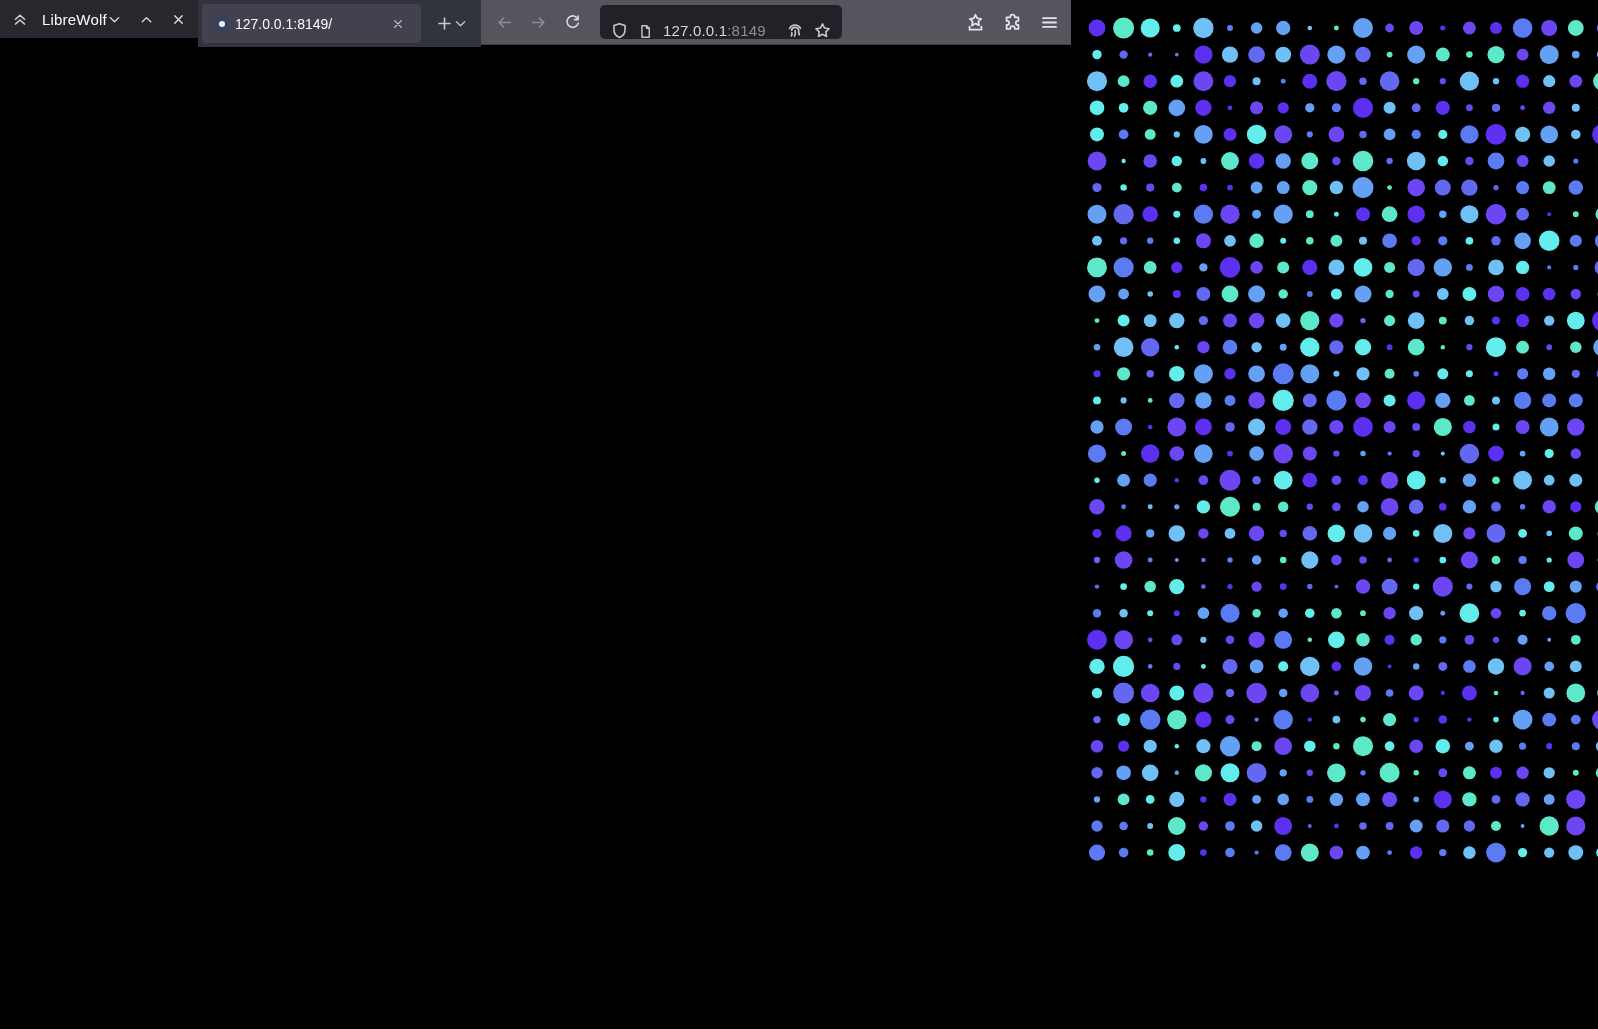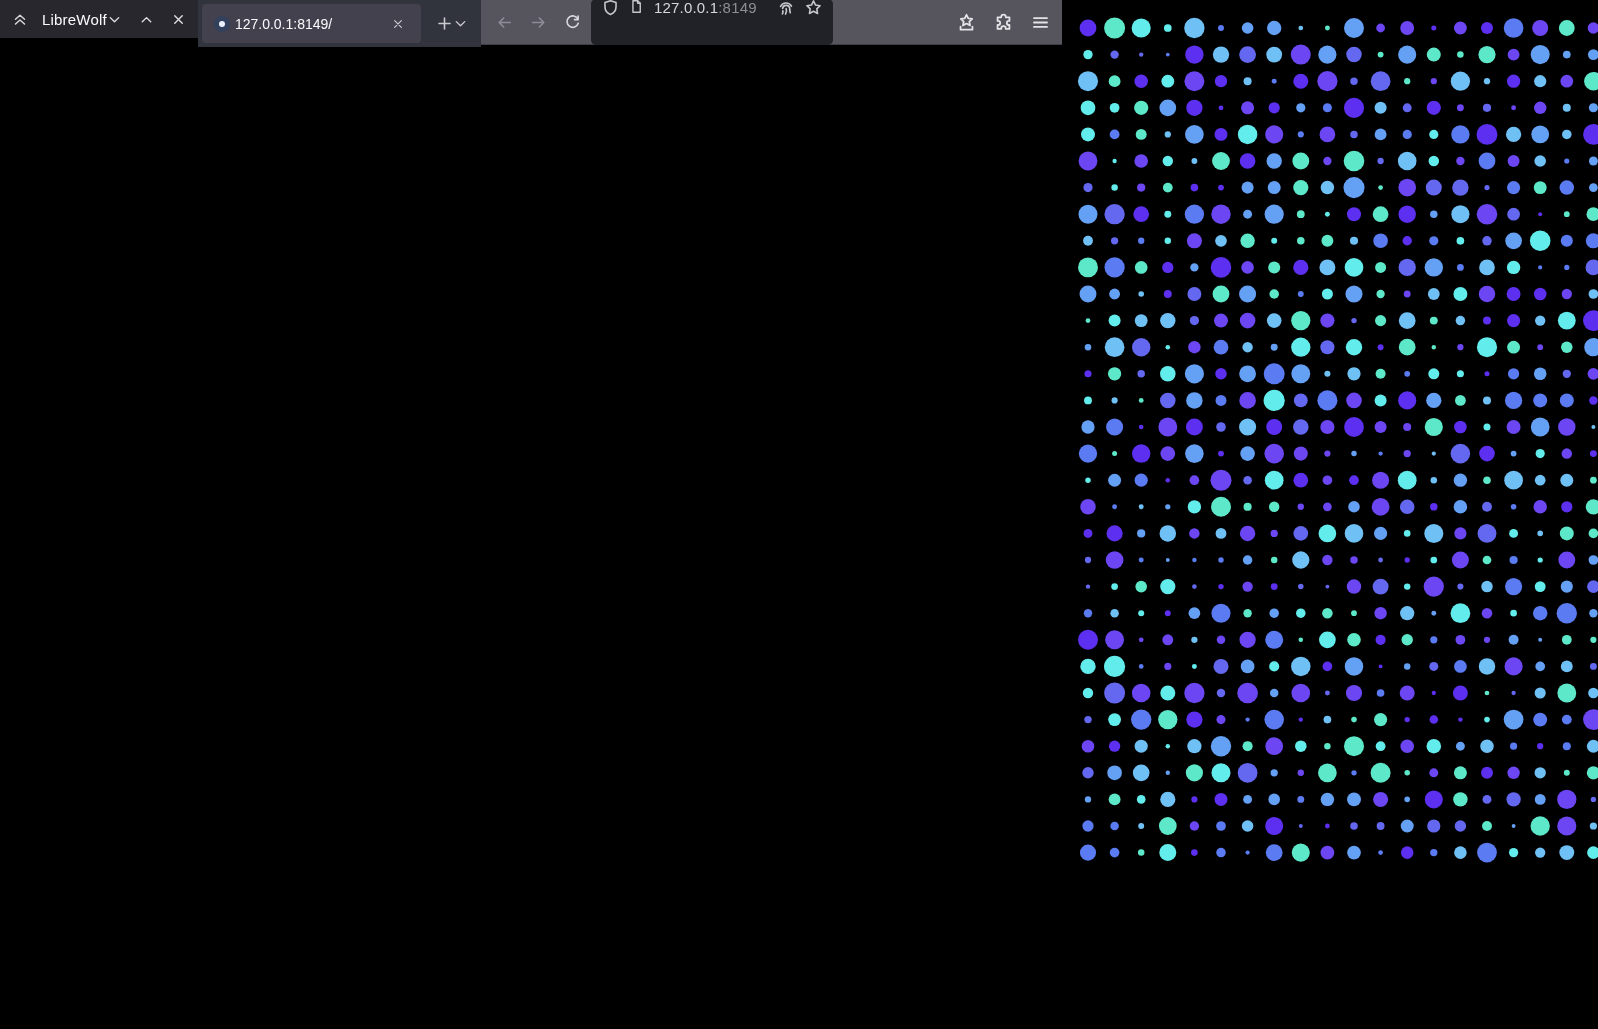--- a/index.html
+++ b/index.html
@@ -35,22 +35,22 @@
   .tabstrip .spacer { flex:1; }
   .alltabs { color:#c9c9cf; margin-right:13px; display:flex; }
 
   
   .navbar { height:45px; background:var(--toolbar_bg); display:flex; align-items:center;
             padding:0 12px 0 7px; flex:0 0 auto; border-bottom:1px solid #3f3e46; }
   .navbtn { width:34px; height:34px; border:none; background:none; display:flex;
             align-items:center; justify-content:center; border-radius:4px; cursor:default; }
   .navbtn.dim { color:#8e8d97; }
   .navbtn.lit { color:#d9d9de; }
-  .urlbar { flex:1; height:46px; margin-left:1px; background:var(--urlbar_bg);
-            border-radius:5px; display:flex; align-items:flex-start; padding:0 11px; gap:10px; }
+  .urlbar { flex:1; height:34px; margin-left:10px; background:var(--urlbar_bg);
+            border-radius:5px; display:flex; align-items:flex-end; padding:0 11px; gap:10px; }
   .urlbar .uicon { color:#c6c6cd; display:flex; flex:0 0 auto; }
   .url-text { font-size:15px; color:#d6d6db; letter-spacing:.2px; white-space:nowrap; }
   .url-text .dim { color:#8d8d96; }
   .urlbar .spacer { flex:1; }
   .nav-right { display:flex; align-items:center; gap:18px; margin-left:124px; color:#e4e4e8; }
   .nav-right span { display:flex; }
 
   
   .content { flex:1; background:var(--content_bg); overflow:hidden; }
   .content svg { display:block; }

